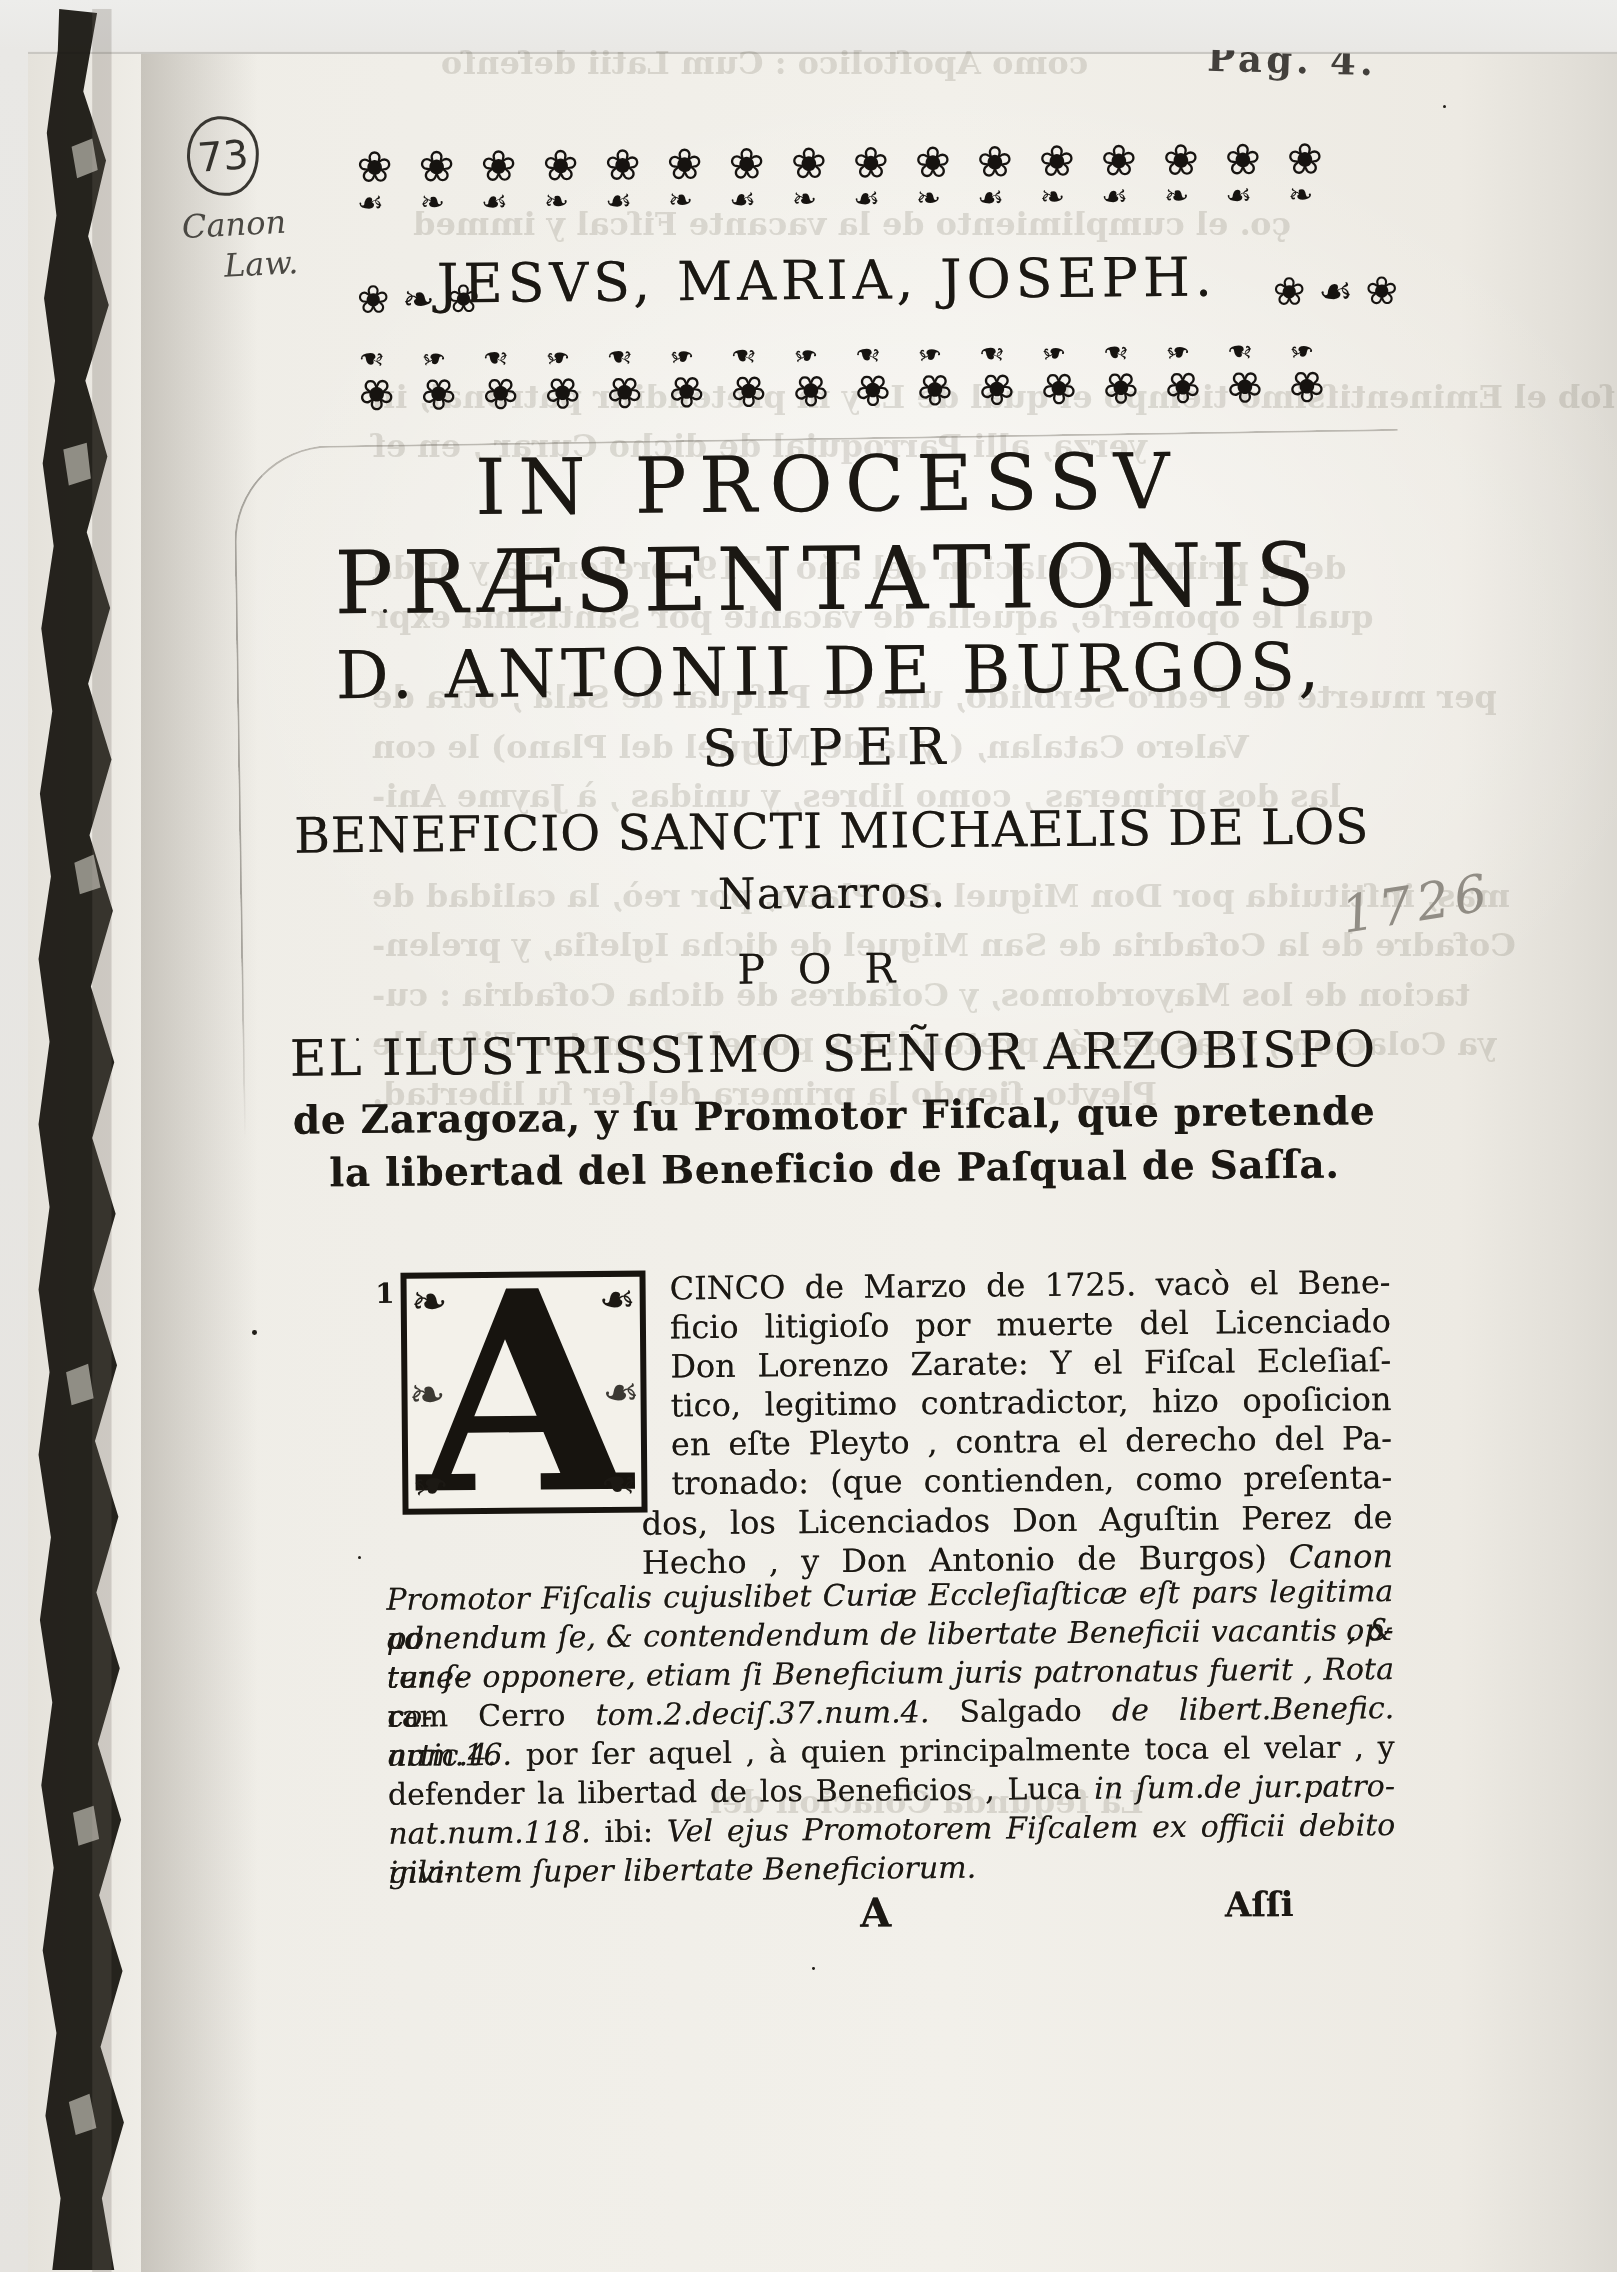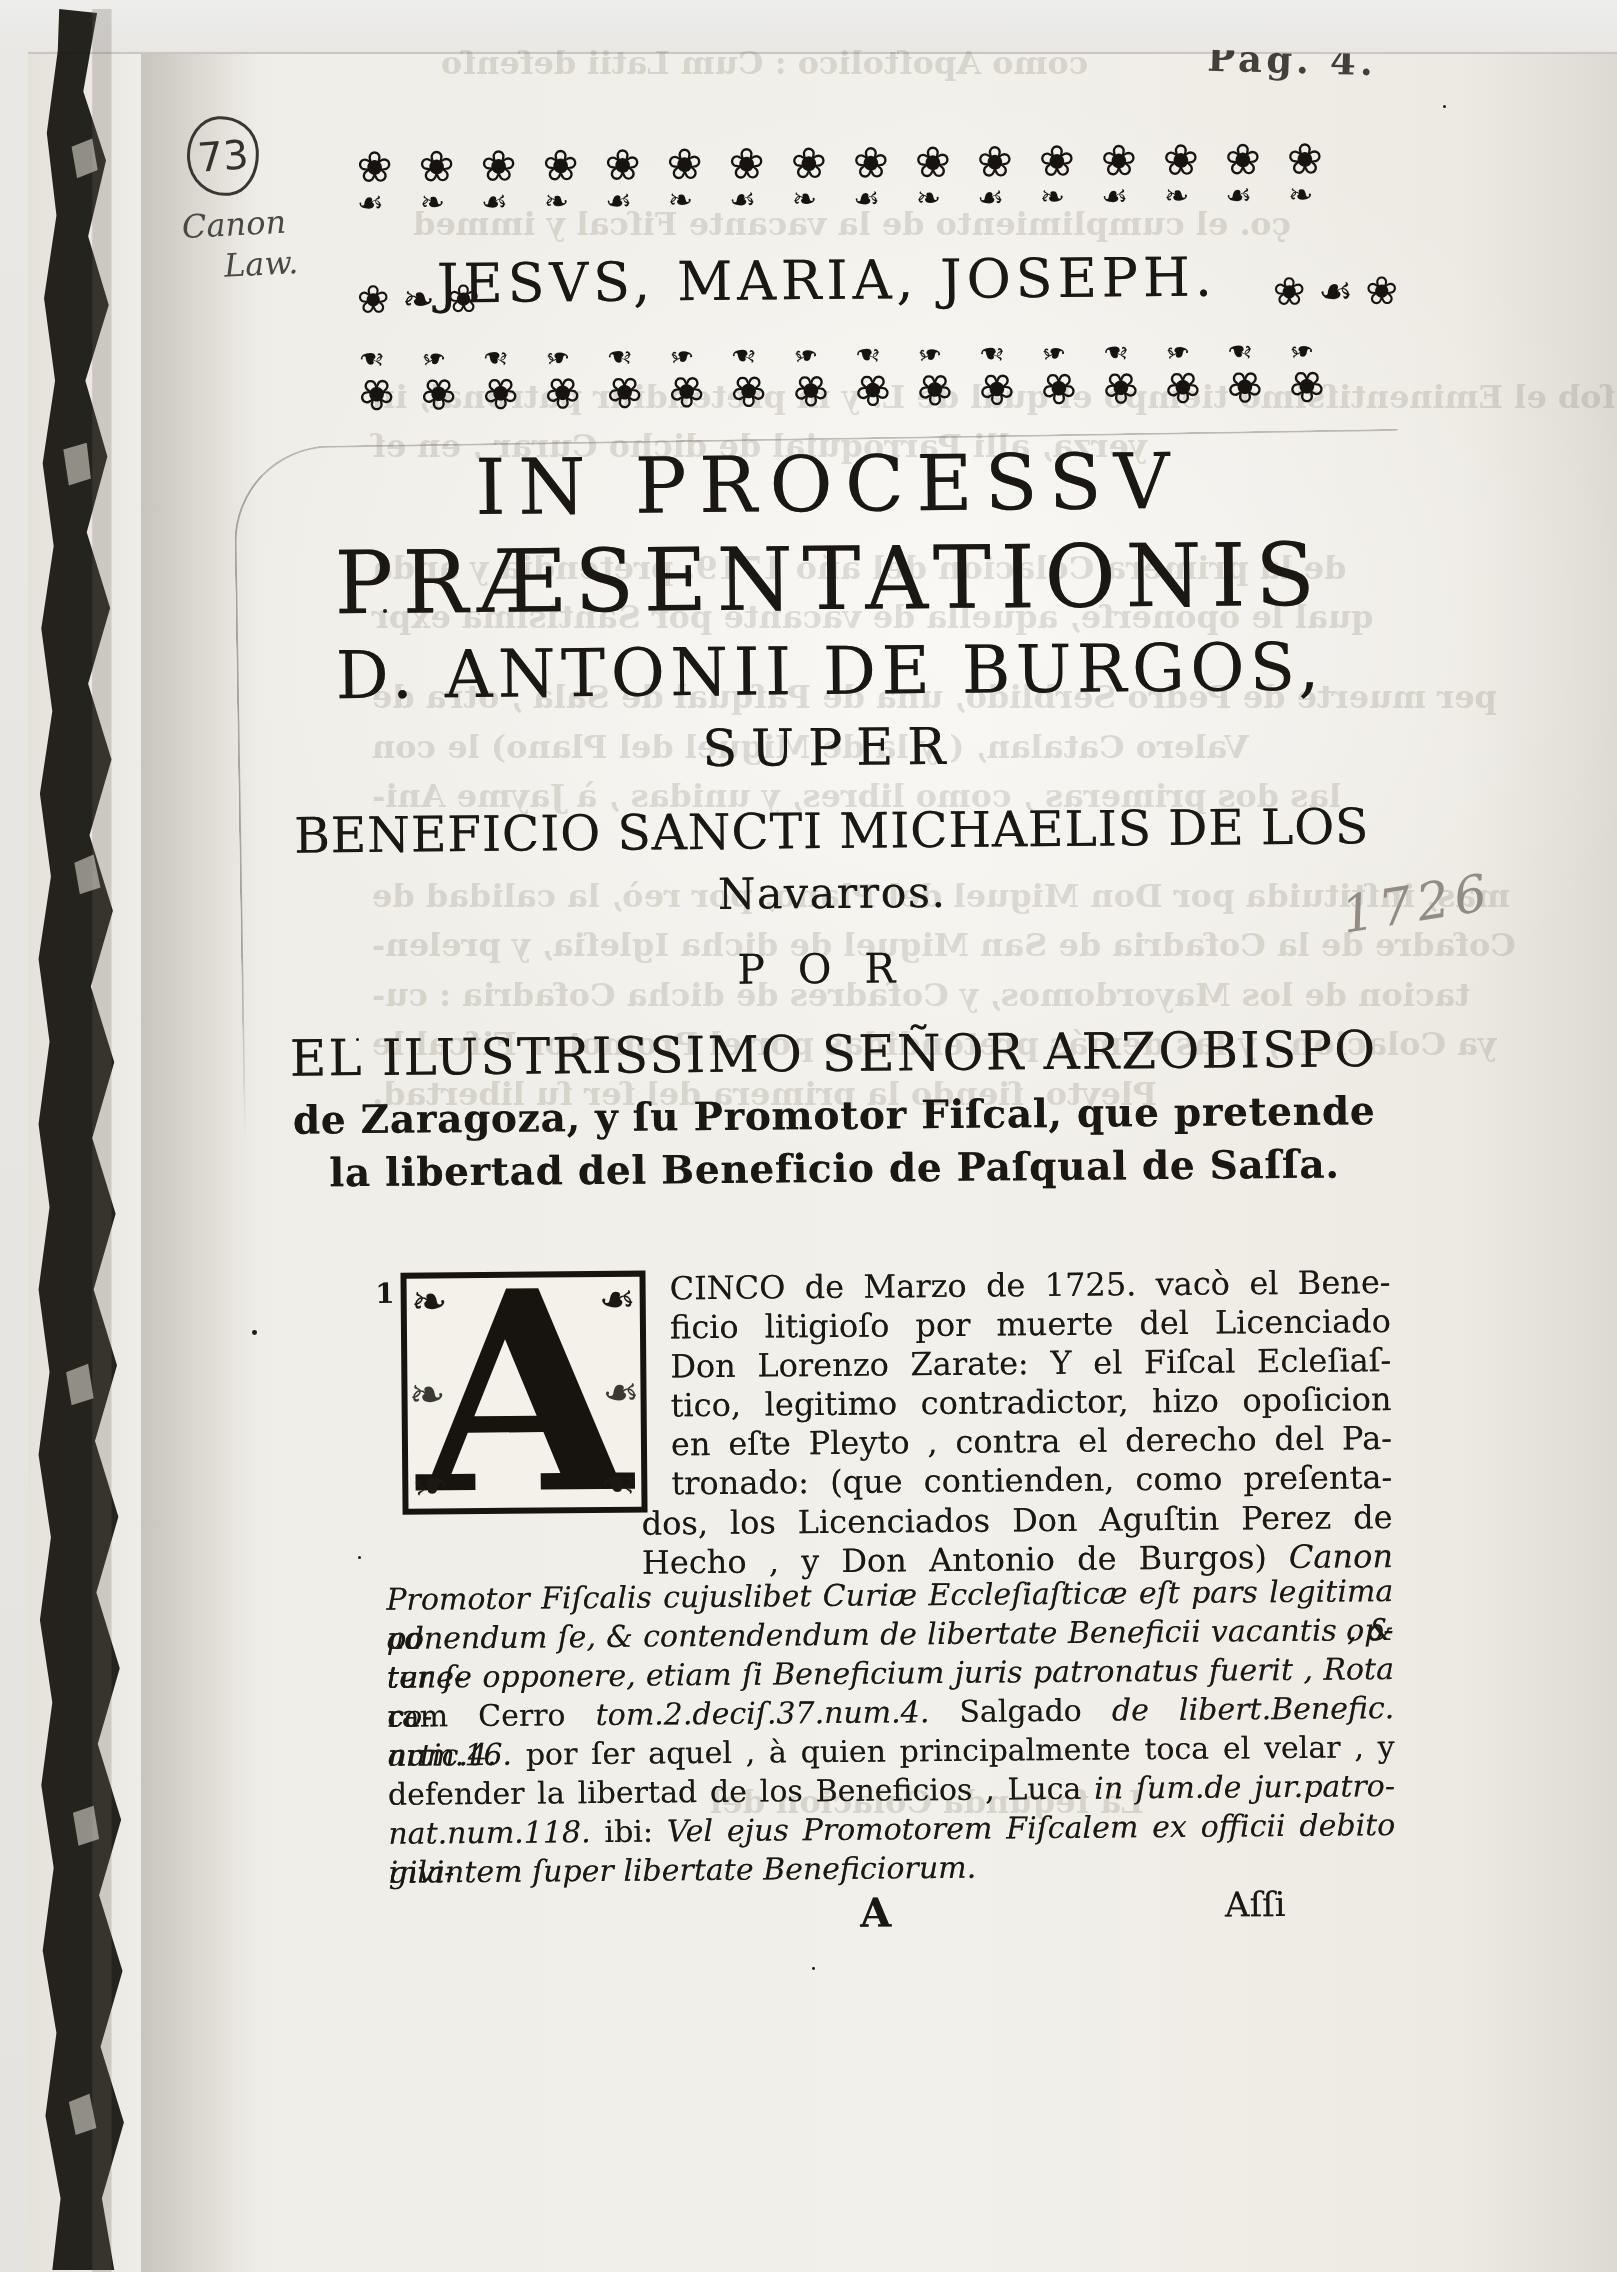--- a/index.html
+++ b/index.html
@@ -53,21 +53,21 @@
     display:flex;align-items:center;justify-content:center;font-size:40px;color:#34322d;
     font-family:"DejaVu Sans",sans-serif;}
   .handnote{font-style:italic;color:#4a4843;font-size:32px;transform:rotate(-3deg);line-height:41px;}
   .yearnote{font-style:italic;color:#918d85;font-size:51px;letter-spacing:5.5px;transform:rotate(-9deg);}
   .pagehdr{left:1207px;top:52px;height:34px;overflow:hidden;transform:rotate(1.5deg);opacity:.88;}
   .pagehdr span{display:block;margin-top:-13.8px;font-size:37px;font-weight:bold;color:#2c2925;letter-spacing:4.1px;}
   .ghost{position:absolute;transform:scaleX(-1);color:rgba(82,73,58,.16);font-size:32px;
     white-space:nowrap;font-weight:bold;filter:blur(0.4px);}
   .speck{position:absolute;background:#201d18;border-radius:50%;}
   .sig{font-size:40px;font-weight:bold;}
-  .catch{font-size:34px;}
+  .catch{font-size:34px;font-weight:bold;}
 </style>
 </head>
 <body>
 
 <div class="canvas">
 
   <div class="paper"></div>
   <div class="binding-shade"></div>
 
   <div class="ghost" style="left:441px;top:44px;">como Apoſtolico : Cum Latii defenſo</div>

